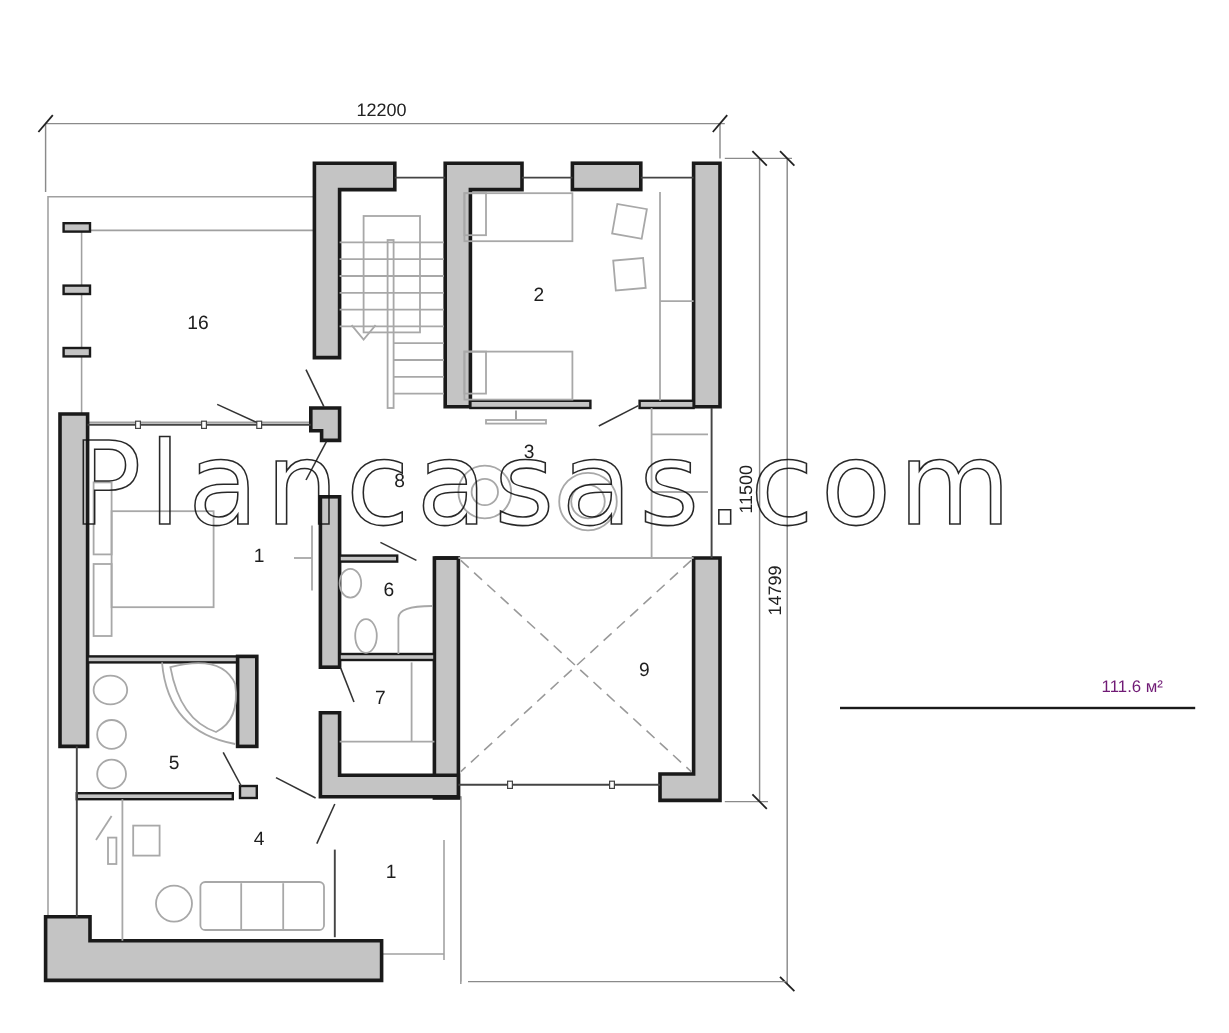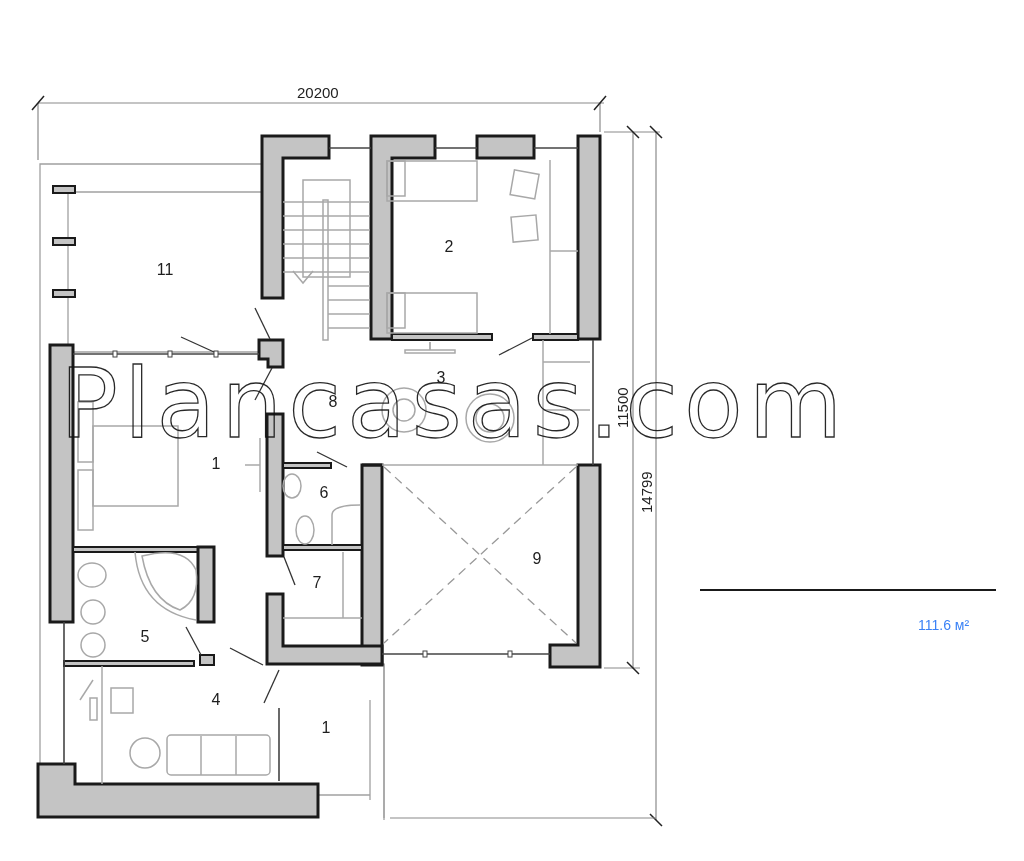--- a/index.html
+++ b/index.html
@@ -11,21 +11,21 @@
   .dark{fill:none;stroke:#333;stroke-width:1.3;}
   .dim{fill:none;stroke:#8a8a8a;stroke-width:1.2;}
   .tick{stroke:#222;stroke-width:1.5;}
   .glass{fill:none;stroke:#444;stroke-width:1.6;}
   .frame{fill:#fff;stroke:#444;stroke-width:1;}
   .dash{fill:none;stroke:#999;stroke-width:1.3;stroke-dasharray:9 6;}
   .lbl{position:absolute;font-size:16px;color:#1e1e1e;transform:translate(-50%,-50%);white-space:nowrap;}
   .dimtxt{position:absolute;font-size:15px;color:#222;white-space:nowrap;}
   .vert{transform-origin:left top;transform:rotate(-90deg);}
   #area-line{position:absolute;left:700px;top:589px;width:296px;height:2px;background:#1a1a1a;}
-  #area-text{position:absolute;left:918px;top:617px;font-size:14px;color:#3b82f6;}
+  #area-text{position:absolute;left:918px;top:564px;font-size:14px;color:#701a75;}
   #watermark{position:absolute;left:60px;top:348px;font-size:96px;letter-spacing:6px;color:transparent;
      -webkit-text-stroke:1.3px #111;font-family:"DejaVu Sans",sans-serif;opacity:0.9;white-space:nowrap;pointer-events:none;}
 </style>
 </head>
 <body>
 
 <svg id="plan" viewBox="0 0 1024 861" xmlns="http://www.w3.org/2000/svg">
 
   <g>
     <line class="dim" x1="38" y1="103" x2="604" y2="103"></line>
@@ -204,32 +204,32 @@
     <line class="furn" x1="201" y1="736" x2="201" y2="775"></line>
     <line class="furn" x1="236" y1="736" x2="236" y2="775"></line>
   </g>
 
   <g>
     <line class="dash" x1="384" y1="467" x2="576" y2="643"></line>
     <line class="dash" x1="576" y1="467" x2="384" y2="643"></line>
   </g>
 </svg>
 
-<span class="lbl" style="left:165px;top:270px">11</span>
+<span class="lbl" style="left:165px;top:270px">16</span>
 <span class="lbl" style="left:449px;top:247px">2</span>
 <span class="lbl" style="left:441px;top:378px">3</span>
 <span class="lbl" style="left:333px;top:402px">8</span>
 <span class="lbl" style="left:216px;top:464px">1</span>
 <span class="lbl" style="left:324px;top:493px">6</span>
 <span class="lbl" style="left:537px;top:559px">9</span>
 <span class="lbl" style="left:317px;top:583px">7</span>
 <span class="lbl" style="left:145px;top:637px">5</span>
 <span class="lbl" style="left:216px;top:700px">4</span>
 <span class="lbl" style="left:326px;top:728px">1</span>
 
-<span class="dimtxt" style="left:297px;top:84px">20200</span>
+<span class="dimtxt" style="left:297px;top:84px">12200</span>
 <span class="dimtxt vert" style="left:614px;top:428px">11500</span>
 <span class="dimtxt vert" style="left:638px;top:513px">14799</span>
 
 <div id="area-line"></div>
 <span id="area-text">111.6 м²</span>
 
 <div id="watermark">Plancasas.com</div>
 
 </body></html>

